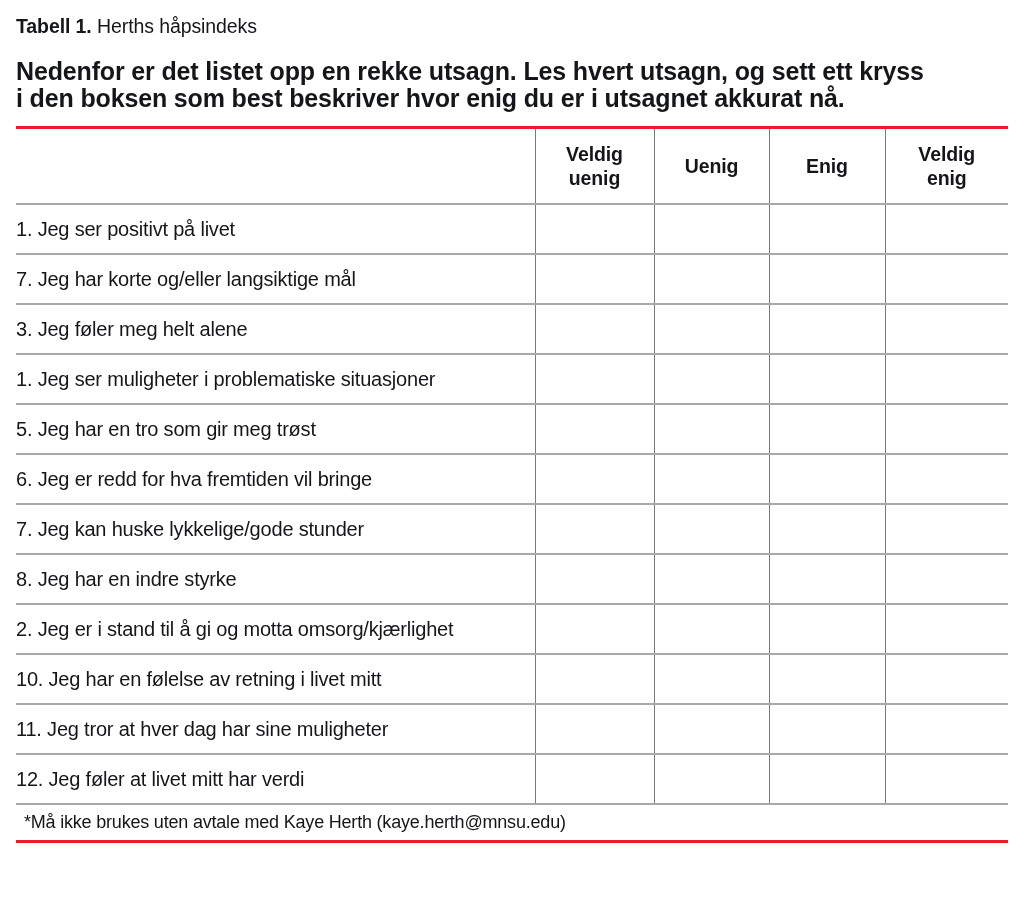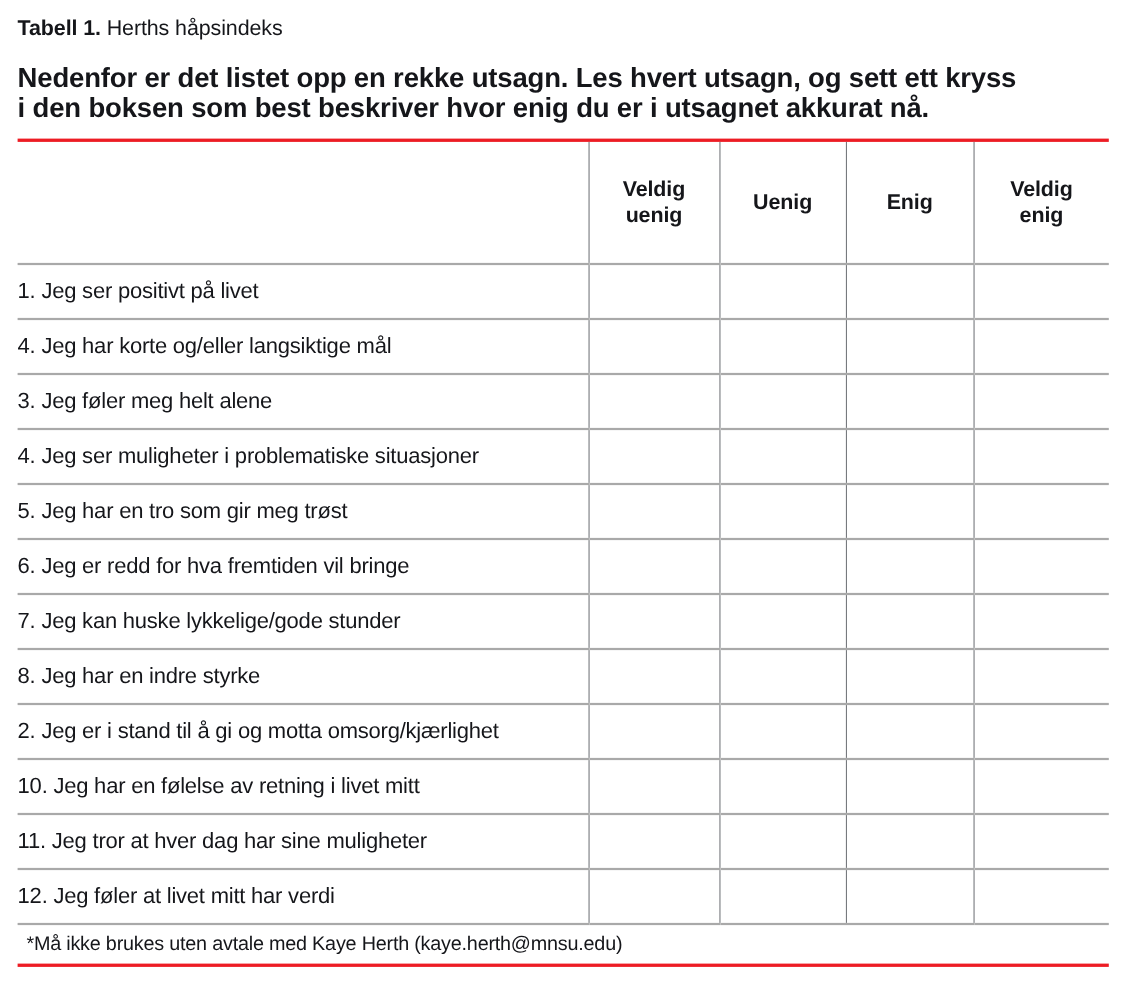--- a/index.html
+++ b/index.html
@@ -76,21 +76,21 @@
   table.hope col.c-opt2 { width: 116px; }
   table.hope col.c-opt3 { width: 123px; }
 
   table.hope th,
   table.hope td {
     padding: 0;
     margin: 0;
   }
 
   
-  tr.head-row { height: 111px; }
+  tr.head-row { height: 75px; }
   tr.head-row th {
     vertical-align: middle;
     border-bottom: 2px solid #a9a9a9;
   }
   th.h-blank {
     border-bottom: 2px solid #a9a9a9;
   }
   th.h-opt {
     font-weight: bold;
     font-size: 19.5px;
@@ -178,37 +178,37 @@
 
       <tr class="item-row">
         <td class="statement">1. Jeg ser positivt på livet</td>
         <td class="checkcell"></td>
         <td class="checkcell"></td>
         <td class="checkcell"></td>
         <td class="checkcell"></td>
       </tr>
 
       <tr class="item-row">
-        <td class="statement">4. Jeg har korte og/eller langsiktige mål</td>
+        <td class="statement">7. Jeg har korte og/eller langsiktige mål</td>
         <td class="checkcell"></td>
         <td class="checkcell"></td>
         <td class="checkcell"></td>
         <td class="checkcell"></td>
       </tr>
 
       <tr class="item-row">
         <td class="statement">3. Jeg føler meg helt alene</td>
         <td class="checkcell"></td>
         <td class="checkcell"></td>
         <td class="checkcell"></td>
         <td class="checkcell"></td>
       </tr>
 
       <tr class="item-row">
-        <td class="statement">4. Jeg ser muligheter i problematiske situasjoner</td>
+        <td class="statement">1. Jeg ser muligheter i problematiske situasjoner</td>
         <td class="checkcell"></td>
         <td class="checkcell"></td>
         <td class="checkcell"></td>
         <td class="checkcell"></td>
       </tr>
 
       <tr class="item-row">
         <td class="statement">5. Jeg har en tro som gir meg trøst</td>
         <td class="checkcell"></td>
         <td class="checkcell"></td>

